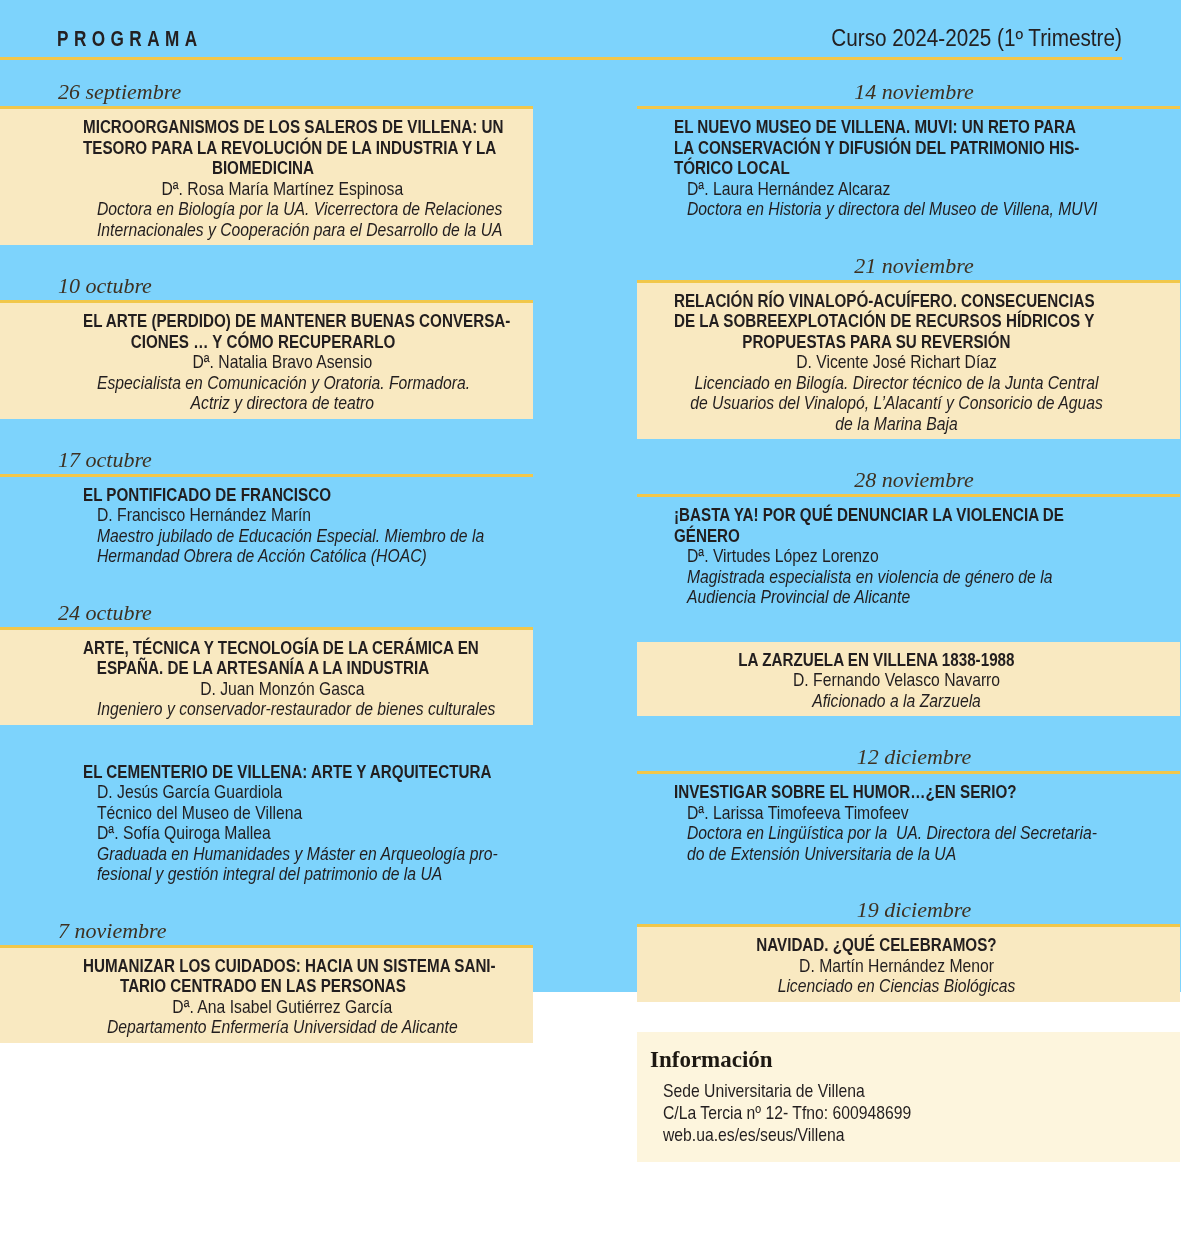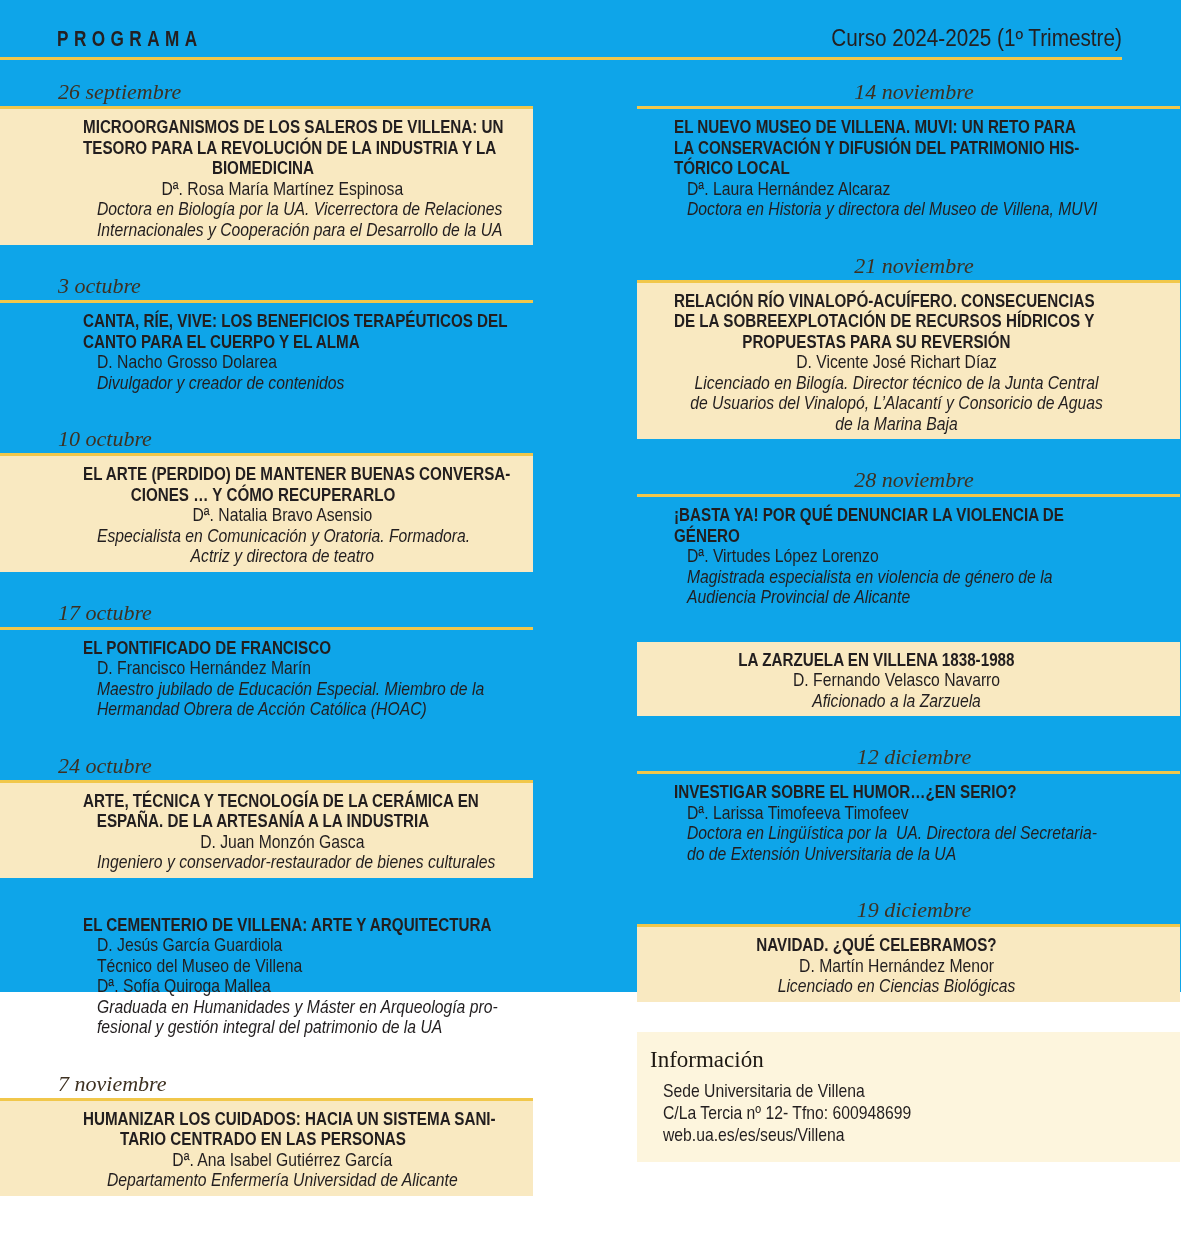--- a/index.html
+++ b/index.html
@@ -6,21 +6,21 @@
   :root{
     --accent-gold:#f1c74b;
     --event-highlight:#f9e9c1;
     --info-background:#fdf5dd;
     --date-text:#3e3121;
     --body-text:#221e1f;
   }
   *{margin:0;padding:0;box-sizing:border-box;}
   html,body{width:1181px;height:1240px;background:#ffffff;
     font-family:"Liberation Sans",sans-serif;color:var(--body-text);overflow:hidden;}
-  .page{position:relative;width:1181px;height:992px;background:#0ea5e9;}
+  .page{position:relative;width:1181px;height:992px;background:#7dd3fc;}
 
   
   .program-title{position:absolute;left:57px;top:26px;font-weight:bold;font-size:22px;
     letter-spacing:7px;transform:scaleX(.78);transform-origin:0 0;color:#242021;white-space:pre;}
   .course-title{position:absolute;right:59px;top:25px;font-size:23px;color:#242021;
     transform:scaleX(.9);transform-origin:100% 0;white-space:pre;}
   .header-rule{position:absolute;left:0;top:57px;width:1122px;height:3px;
     background:var(--accent-gold);}
 
   
@@ -42,21 +42,21 @@
   .col-left .title{margin-left:83px;}
   .col-right .title{margin-left:37px;}
   .details{transform:scaleX(.85);transform-origin:0 0;}
   .col-left .details{margin-left:97px;}
   .col-right .details{margin-left:50px;}
   .detail-line{font-size:18.5px;line-height:20.5px;white-space:pre;}
   .detail-line.italic{font-style:italic;}
 
   
   .info-box{margin-top:30px;background:var(--info-background);padding:14px 0 16px;}
-  .info-heading{font-family:"Liberation Serif",serif;font-weight:normal;font-size:23px;
+  .info-heading{font-family:"Liberation Serif",serif;font-weight:bold;font-size:23px;
     line-height:28px;margin-left:13px;color:#1d1812;}
   .info-lines{margin-left:26px;margin-top:6px;transform:scaleX(.85);transform-origin:0 0;}
   .info-line{font-size:18.5px;line-height:22px;white-space:pre;}
 </style>
 </head>
 <body>
 
 <div class="page">
 
   <h1 class="program-title">PROGRAMA</h1>
@@ -72,31 +72,20 @@
 TESORO PARA LA REVOLUCIÓN DE LA INDUSTRIA Y LA
 BIOMEDICINA</h3>
         <div class="details">
             <p class="detail-line regular">Dª. Rosa María Martínez Espinosa</p>
             <p class="detail-line italic">Doctora en Biología por la UA. Vicerrectora de Relaciones
 Internacionales y Cooperación para el Desarrollo de la UA</p>
           </div>
       </div>
     </section>
 
-    <section class="event">
-      <h2 class="date">3 octubre</h2>
-      <div class="body">
-        <h3 class="title">CANTA, RÍE, VIVE: LOS BENEFICIOS TERAPÉUTICOS DEL
-CANTO PARA EL CUERPO Y EL ALMA</h3>
-        <div class="details">
-            <p class="detail-line regular">D. Nacho Grosso Dolarea</p>
-            <p class="detail-line italic">Divulgador y creador de contenidos</p>
-          </div>
-      </div>
-    </section>
 
     <section class="event shaded">
       <h2 class="date">10 octubre</h2>
       <div class="body">
         <h3 class="title">EL ARTE (PERDIDO) DE MANTENER BUENAS CONVERSA-
 CIONES … Y CÓMO RECUPERARLO</h3>
         <div class="details">
             <p class="detail-line regular">Dª. Natalia Bravo Asensio</p>
             <p class="detail-line italic">Especialista en Comunicación y Oratoria. Formadora.
 Actriz y directora de teatro</p>

